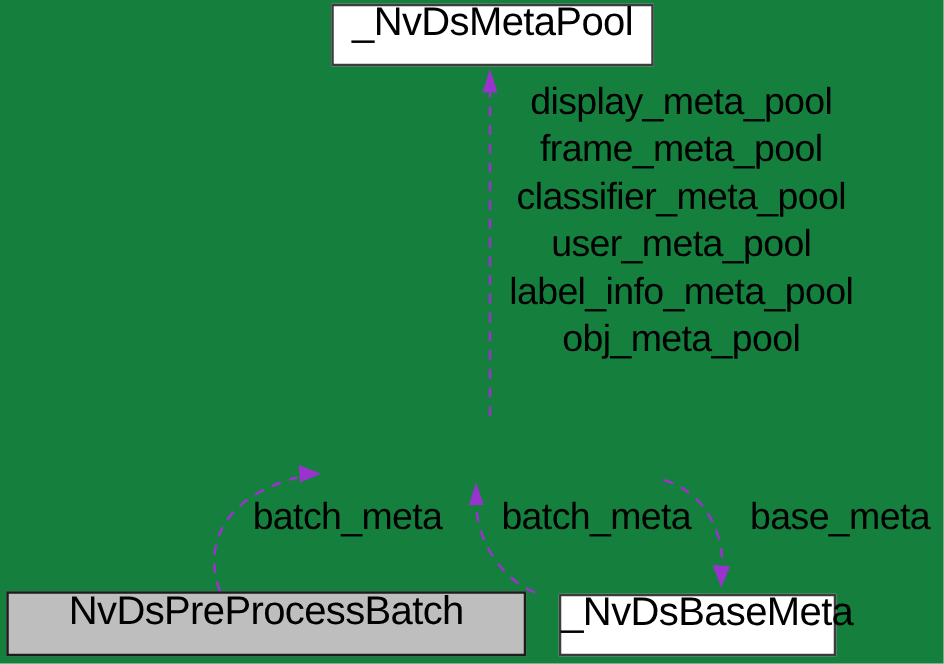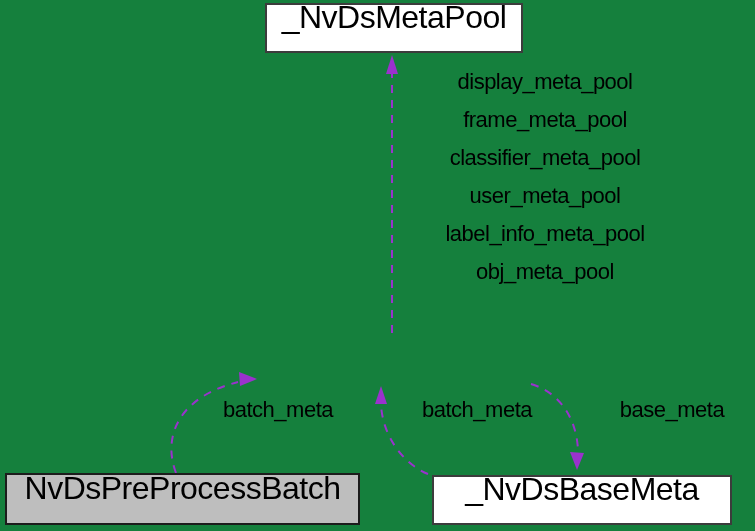--- a/index.html
+++ b/index.html
@@ -21,26 +21,26 @@
   }
   .node .nlabel{
     position:absolute;left:0;right:0;top:-6px;
     text-align:center;
     font-size:32px;color:#000000;
     white-space:nowrap;
     letter-spacing:-0.5px;
   }
   #n-metapool{left:265px;top:3px;width:258px;height:50px;}
   #n-batchmeta{left:258px;top:333px;width:272px;height:50px;}
-  #n-preprocess{left:5px;top:473px;width:355px;height:52px;background:var(--c-highlight_fill,#bebebe);border-color:#1c1c1c;padding-left:44px;}
-  #n-basemeta{left:432px;top:475px;width:300px;height:50px;}
+  #n-preprocess{left:5px;top:473px;width:416px;height:52px;background:var(--c-highlight_fill,#bebebe);border-color:#1c1c1c;padding-left:44px;}
+  #n-basemeta{left:447px;top:475px;width:222px;height:50px;}
   #n-preprocess .nlabel{top:-5px;}
   .edge-label{
     position:absolute;
-    font-size:22px;color:#000000;
+    font-size:30px;color:#000000;
     text-align:center;white-space:nowrap;
     letter-spacing:-0.5px;
   }
   #pool-labels{left:370px;top:63px;width:350px;}
   .pool-line{line-height:38px;}
   #lbl-batch-meta-left{left:178px;top:397px;width:200px;}
   #lbl-batch-meta-mid{left:377px;top:397px;width:200px;}
   #lbl-base-meta{left:572px;top:397px;width:200px;}
 </style>
 </head>

